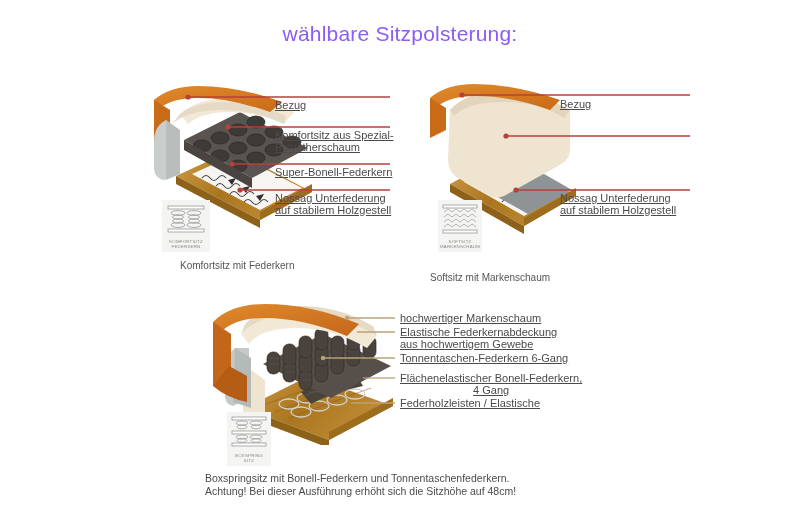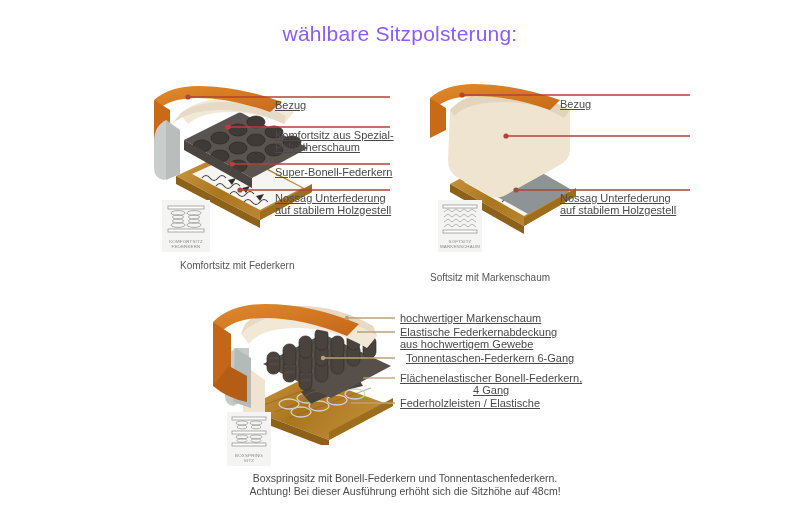--- a/index.html
+++ b/index.html
@@ -20,21 +20,21 @@
   .art{position:absolute;left:0;top:0;}
 
   
   .callouts{position:absolute;}
   .callout{position:absolute;font-size:11px;line-height:11.5px;color:#4a4a4a;white-space:pre-line;text-decoration:underline;}
 
   .caption{position:absolute;font-size:10px;color:#555;}
 
   .footnote{
     position:absolute;font-size:10.5px;line-height:13px;color:#4a4a4a;
-    white-space:pre-line;text-align:center;
+    white-space:pre-line;text-align:left;
   }
 
   
   .badge{position:absolute;background:#f4f4f2;border:0;}
   .badge-label{
     position:absolute;left:0;width:100%;text-align:center;
     font-size:4.4px;line-height:5.2px;color:#8a8a8a;letter-spacing:.2px;
     white-space:pre-line;
   }
 </style>
@@ -340,21 +340,21 @@
         </g>
       </svg>
       <div class="badge-label" style="top:41px;">BOXSPRING
 SITZ</div>
     </div>
 
     <div class="callouts" style="left:195px;top:0;width:205px;height:145px;">
       <div class="callout" style="top:13px;left:0;">hochwertiger Markenschaum</div>
       <div class="callout" style="top:27px;left:0;">Elastische Federkernabdeckung
 aus hochwertigem Gewebe</div>
-      <div class="callout" style="top:53px;left:6px;">Tonnentaschen-Federkern 6-Gang</div>
+      <div class="callout" style="top:53px;left:0;">Tonnentaschen-Federkern 6-Gang</div>
       <div class="callout" style="top:73px;left:0;text-align:center;">Flächenelastischer Bonell-Federkern,
 4 Gang</div>
       <div class="callout" style="top:98px;left:0;">Federholzleisten / Elastische</div>
     </div>
 
     <div class="footnote" style="left:0px;top:172px;width:400px;">Boxspringsitz mit Bonell-Federkern und Tonnentaschenfederkern.
 Achtung! Bei dieser Ausführung erhöht sich die Sitzhöhe auf 48cm!</div>
   </div>
 
 </div>

